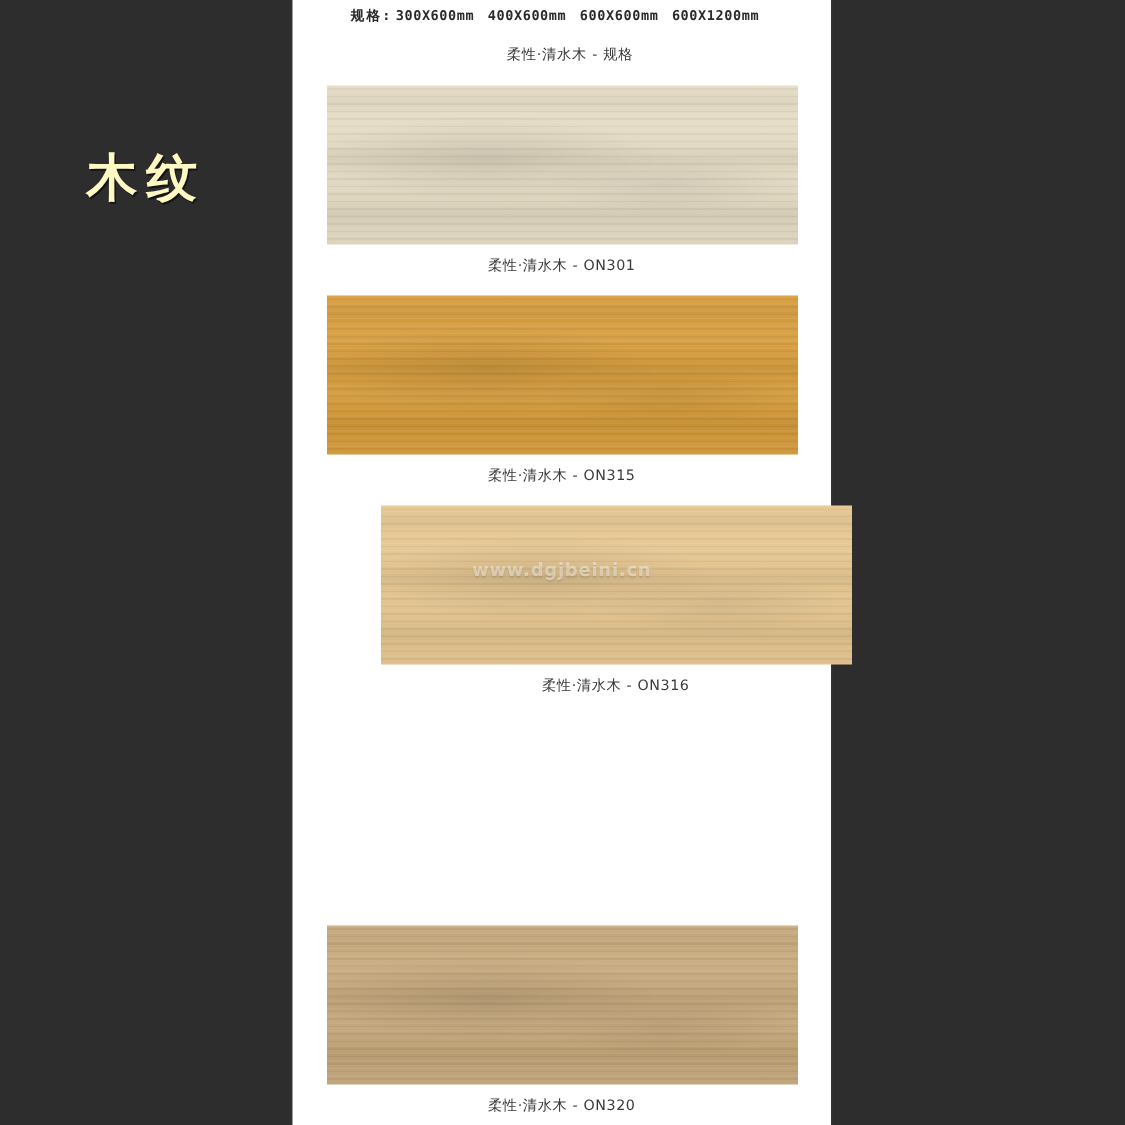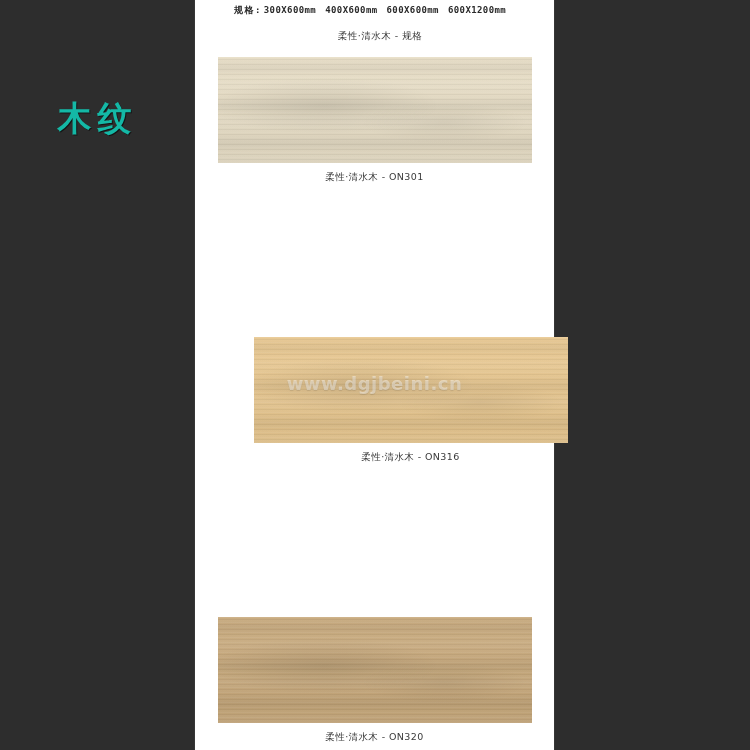--- a/index.html
+++ b/index.html
@@ -34,21 +34,21 @@
   .side-mark {
     position:absolute;
     left:0; width:195px;
     text-align:center;
     color:#4e4e4e;
     font-weight:bold;
     letter-spacing:2px;
     text-shadow:1px 1px 0 rgba(0,0,0,0.55);
     user-select:none;
   }
-  #mark-wood  { top:96px;  font-size:34px; letter-spacing:6px; color:#14b8a6; }
+  #mark-wood  { top:96px;  font-size:34px; letter-spacing:6px; color:#fef9c3; }
   #mark-brand { top:538px; font-size:19px; letter-spacing:1px; color:#565656; }
 
   
   #sheet {
     position:absolute;
     left:195px; top:0;
     width:359px; height:750px;
     background:#ffffff;
   }
 
@@ -134,21 +134,21 @@
     color:#3a3a3a;
     letter-spacing:0.4px;
   }
 
   
   #url-watermark {
     position:absolute;
     top:373px; left:0; width:359px;
     text-align:center;
     font-family:"DejaVu Sans","Liberation Sans",sans-serif;
-    font-size:18px;
+    font-size:12px;
     font-weight:bold;
     letter-spacing:0.5px;
     color:rgba(255,255,255,0.42);
     text-shadow:0 1px 1px rgba(0,0,0,0.10);
     user-select:none;
     pointer-events:none;
   }
 </style>
 </head>
 <body>
@@ -176,20 +176,28 @@
 
     <div class="swatch-row" data-row="0">
       <div class="swatch-tile" style="background: rgb(230, 220, 196);">
         <div class="grain-fine"></div>
         <div class="grain-broad"></div>
         <div class="grain-shade"></div>
       </div>
       <div class="swatch-label">柔性·清水木 - ON301</div>
     </div>
 
+    <div class="swatch-row" data-row="1">
+      <div class="swatch-tile" style="background: rgb(215, 155, 55);">
+        <div class="grain-fine"></div>
+        <div class="grain-broad"></div>
+        <div class="grain-shade"></div>
+      </div>
+      <div class="swatch-label">柔性·清水木 - ON315</div>
+    </div>
 
     <div class="swatch-row" data-row="2">
       <div class="swatch-tile" style="background: rgb(231, 198, 142);">
         <div class="grain-fine"></div>
         <div class="grain-broad"></div>
         <div class="grain-shade"></div>
       </div>
       <div class="swatch-label">柔性·清水木 - ON316</div>
     </div>
 

